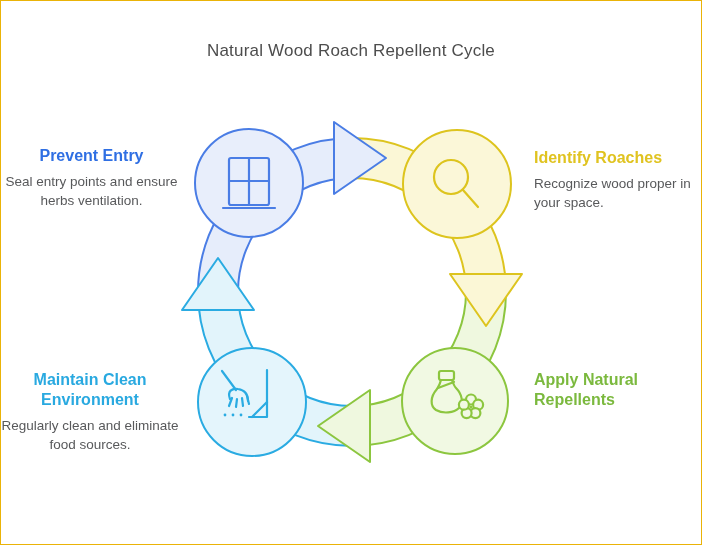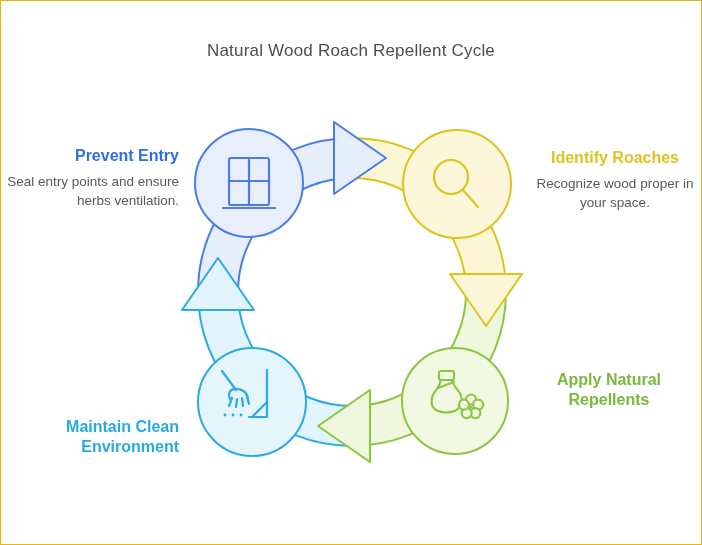--- a/index.html
+++ b/index.html
@@ -30,26 +30,26 @@
   .node-green{fill:#f1f9e3;stroke:#8cc63f;}
   .node-cyan{fill:#e4f5fc;stroke:#2aabe2;}
   .icon{fill:none;stroke-width:2.2;stroke-linecap:round;stroke-linejoin:round;}
   .icon-blue{stroke:#4a7de5;}
   .icon-yellow{stroke:#ddc41e;}
   .icon-green{stroke:#8cc63f;}
   .icon-cyan{stroke:#2aabe2;}
   .step{position:absolute;}
   .step h3{margin:0 0 7px 0;font-size:16px;line-height:1.25;font-weight:bold;}
   .step p{margin:0;font-size:13.5px;line-height:1.38;color:#58595b;}
-  .align-right{text-align:right;}
-  .align-left{text-align:center;}
+  .align-right{text-align:center;}
+  .align-left{text-align:left;}
   #step-prevent{top:145px;right:522px;width:175px;}
   #step-identify{top:147px;left:533px;width:162px;}
   #step-apply{top:369px;left:533px;width:150px;}
-  #step-maintain{top:369px;right:522px;width:178px;margin-top:47px;}
+  #step-maintain{top:369px;right:522px;width:178px;}
 </style>
 </head>
 <body>
 
 <div id="canvas">
 
   <div class="page-title">Natural Wood Roach Repellent Cycle</div>
 
   <svg id="cycle-svg" viewBox="0 0 702 545">
 
@@ -118,15 +118,16 @@
     <h3 style="color: rgb(224, 195, 32);">Identify Roaches</h3>
     <p>Recognize wood proper in your space.</p>
   </div>
 
   <div class="step align-left" id="step-apply">
     <h3 style="color: rgb(123, 185, 62);">Apply Natural Repellents</h3>
   </div>
 
   <div class="step align-right" id="step-maintain">
     <h3 style="color: rgb(41, 169, 224);">Maintain Clean Environment</h3>
+    <p>Regularly clean and eliminate food sources.</p>
   </div>
 
 </div>
 
 </body></html>

